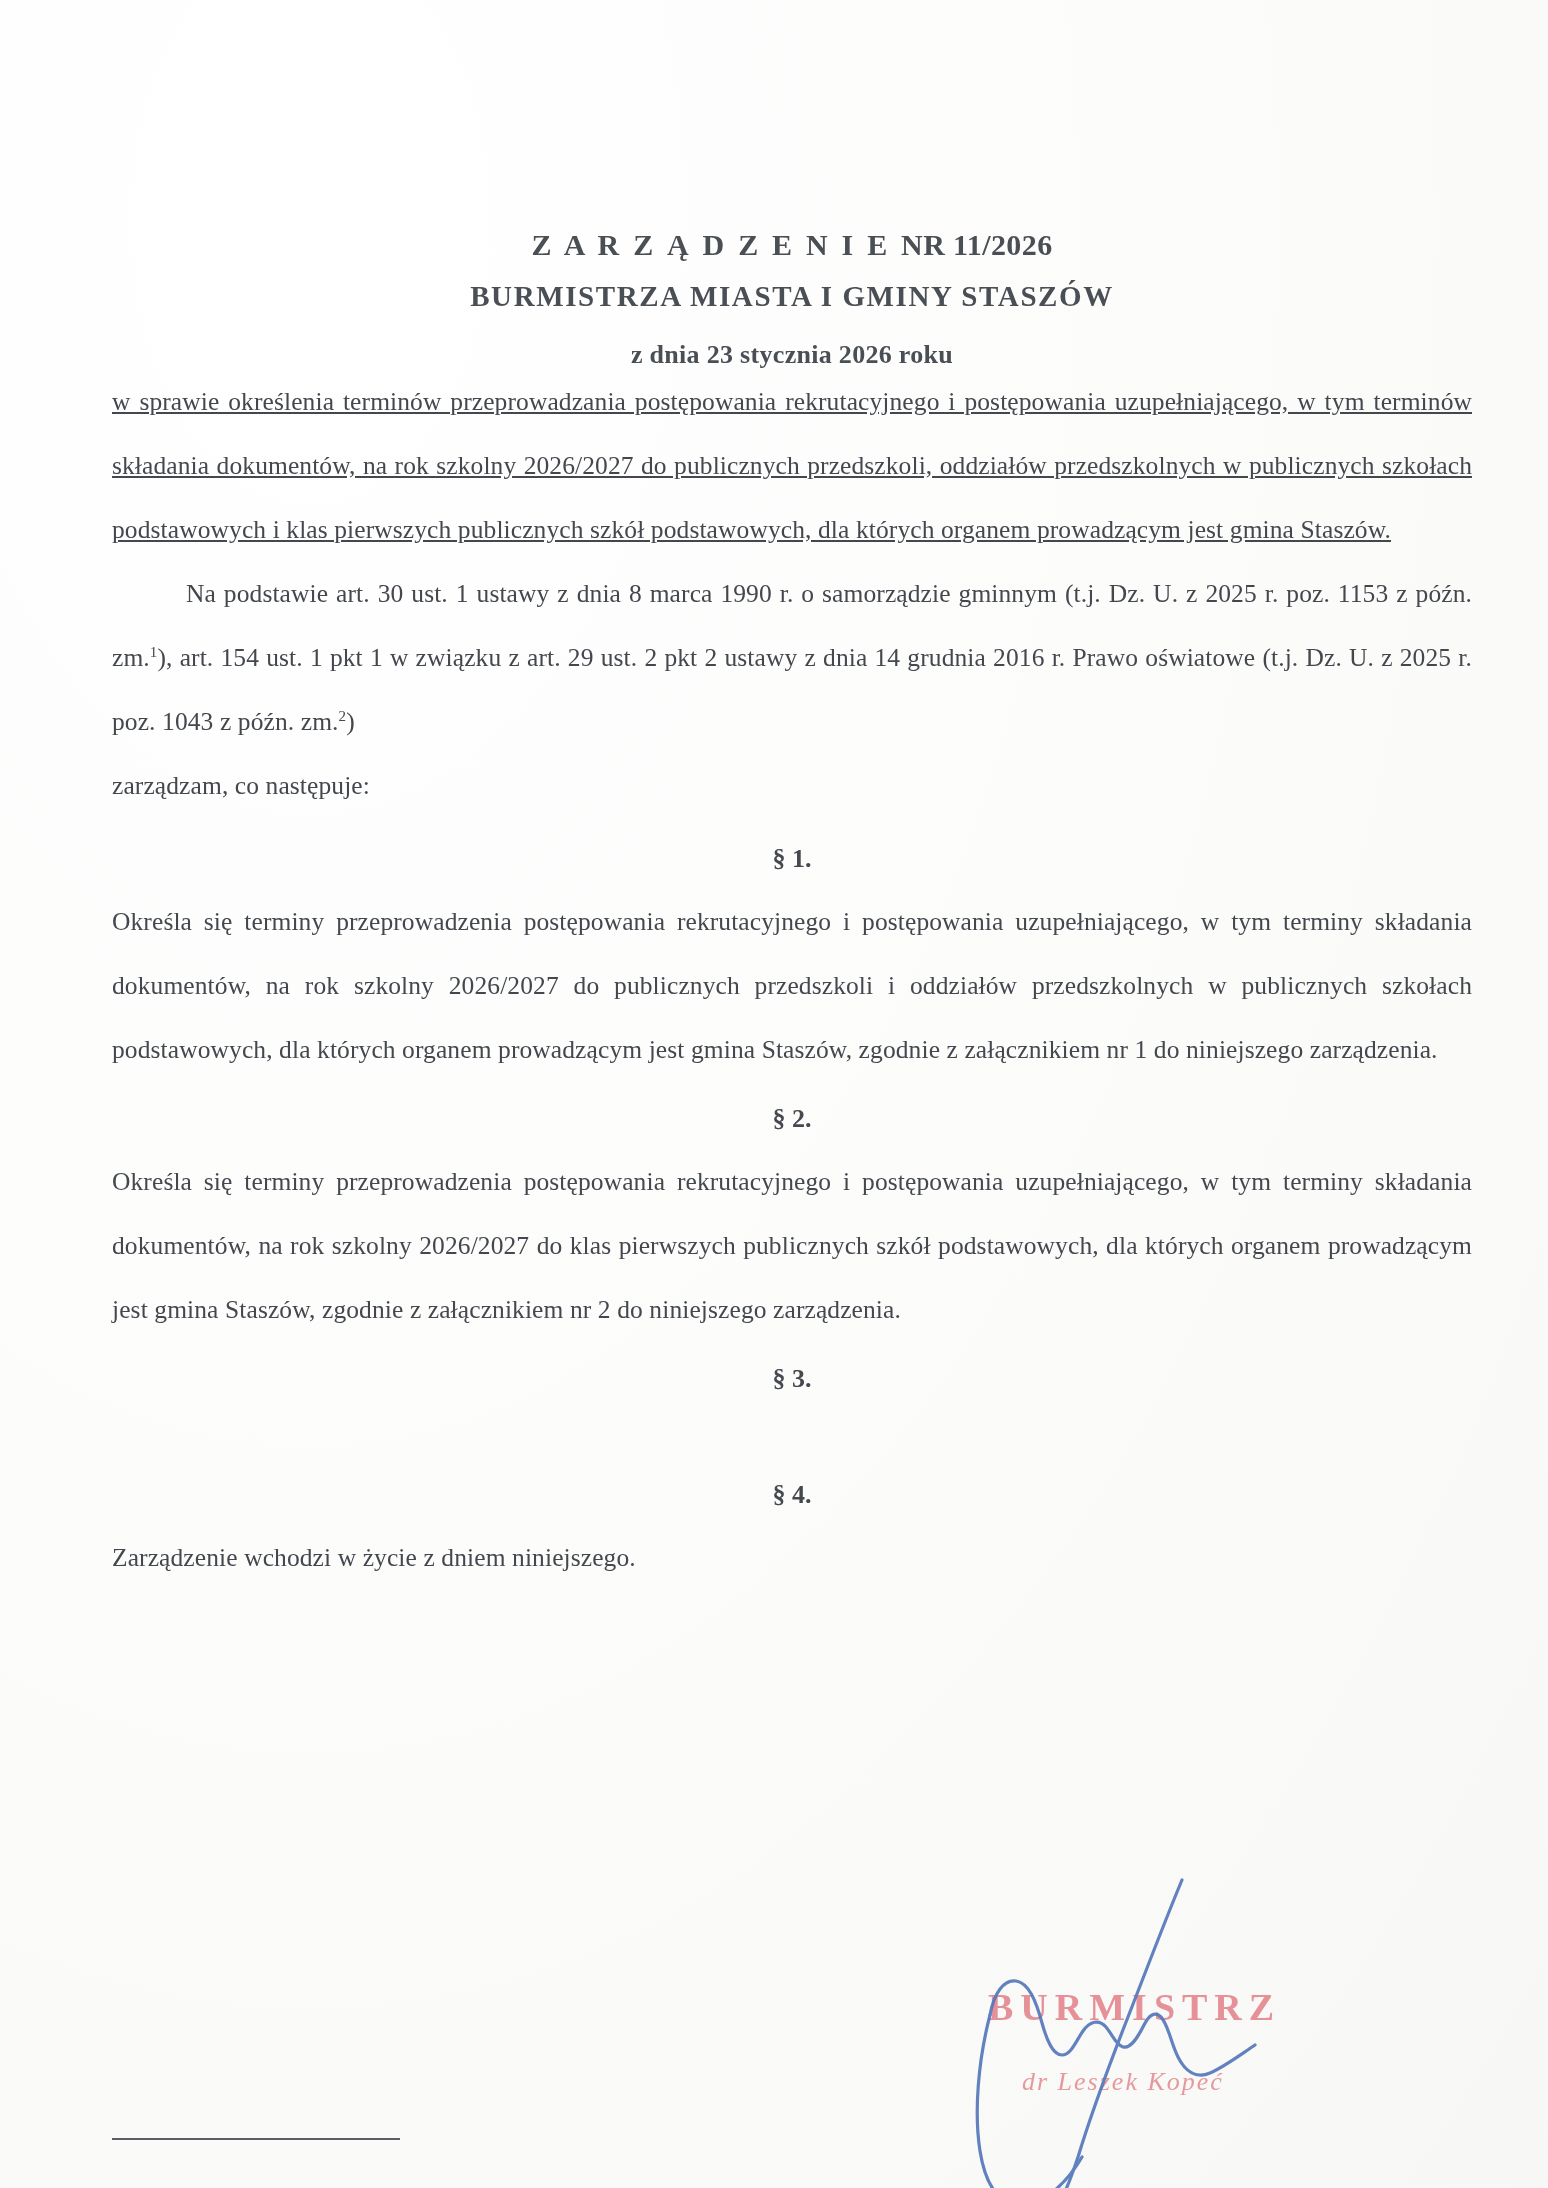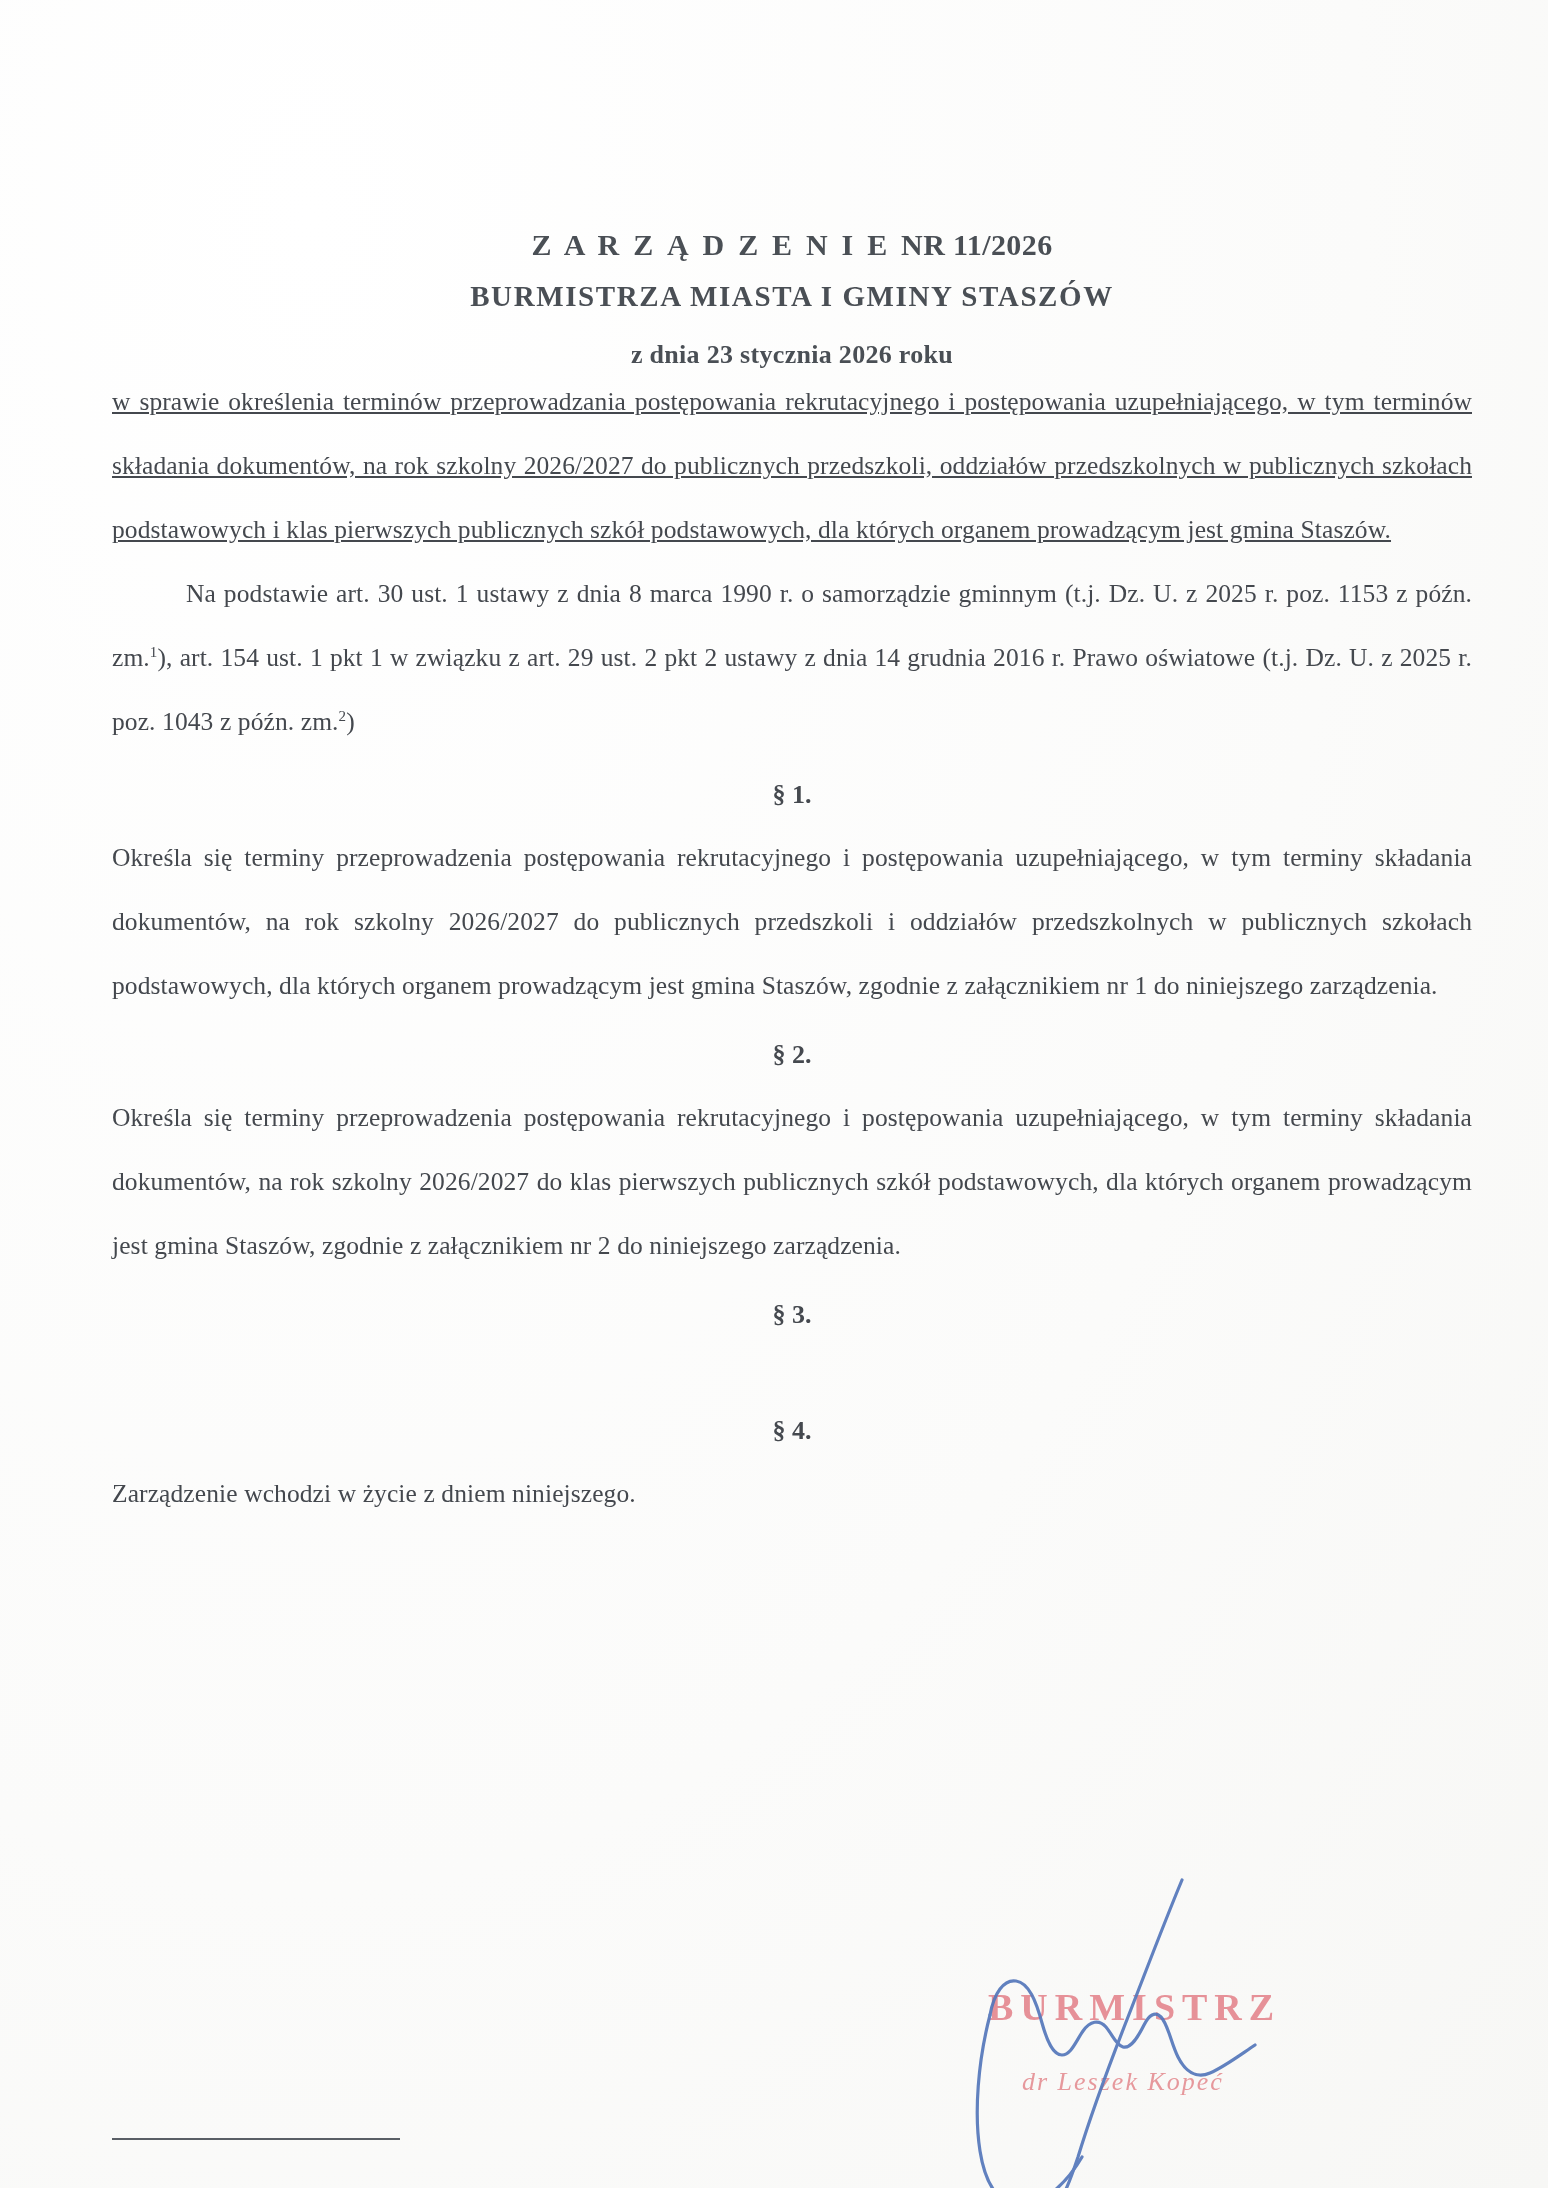--- a/index.html
+++ b/index.html
@@ -158,20 +158,21 @@
       </div>
       <div class="title-line-2">BURMISTRZA MIASTA I GMINY STASZÓW</div>
       <div class="title-line-3">z dnia 23 stycznia 2026 roku</div>
     </div>
 
     <p class="body para-intro">w sprawie określenia terminów przeprowadzania postępowania rekrutacyjnego i postępowania uzupełniającego, w tym terminów składania dokumentów, na rok szkolny 2026/2027 do publicznych przedszkoli, oddziałów przedszkolnych w publicznych szkołach podstawowych i klas  pierwszych publicznych szkół podstawowych, dla których organem prowadzącym jest gmina Staszów.</p>
 
     <p class="body para-basis">
       <span>Na podstawie art. 30 ust. 1 ustawy z dnia 8 marca 1990 r. o samorządzie gminnym (t.j. Dz. U. z 2025 r. poz. 1153 z późn. zm.</span><sup class="fn">1</sup><span>), art. 154 ust. 1 pkt 1 w związku z art. 29 ust. 2 pkt 2 ustawy z dnia  14 grudnia 2016 r.  Prawo oświatowe (t.j. Dz. U. z 2025 r. poz. 1043 z późn. zm.</span><sup class="fn">2</sup><span>)</span>
     </p>
+    <p class="body">zarządzam, co następuje:</p>
 
     <div class="sect-mark">§ 1.</div>
     <p class="body">Określa się terminy przeprowadzenia postępowania rekrutacyjnego i postępowania uzupełniającego, w tym terminy składania dokumentów,  na rok szkolny 2026/2027 do publicznych przedszkoli i oddziałów przedszkolnych w publicznych szkołach podstawowych, dla których organem prowadzącym jest gmina Staszów, zgodnie z załącznikiem nr 1 do niniejszego zarządzenia.</p>
 
     <div class="sect-mark tight-top">§ 2.</div>
     <p class="body">Określa się terminy przeprowadzenia postępowania rekrutacyjnego i postępowania uzupełniającego, w tym terminy składania dokumentów, na rok szkolny 2026/2027 do klas pierwszych  publicznych szkół podstawowych, dla których organem prowadzącym jest gmina Staszów, zgodnie z załącznikiem  nr 2 do niniejszego zarządzenia.</p>
 
     <div class="sect-mark tight-top">§ 3.</div>
 
     <div class="sect-mark big-top">§ 4.</div>

